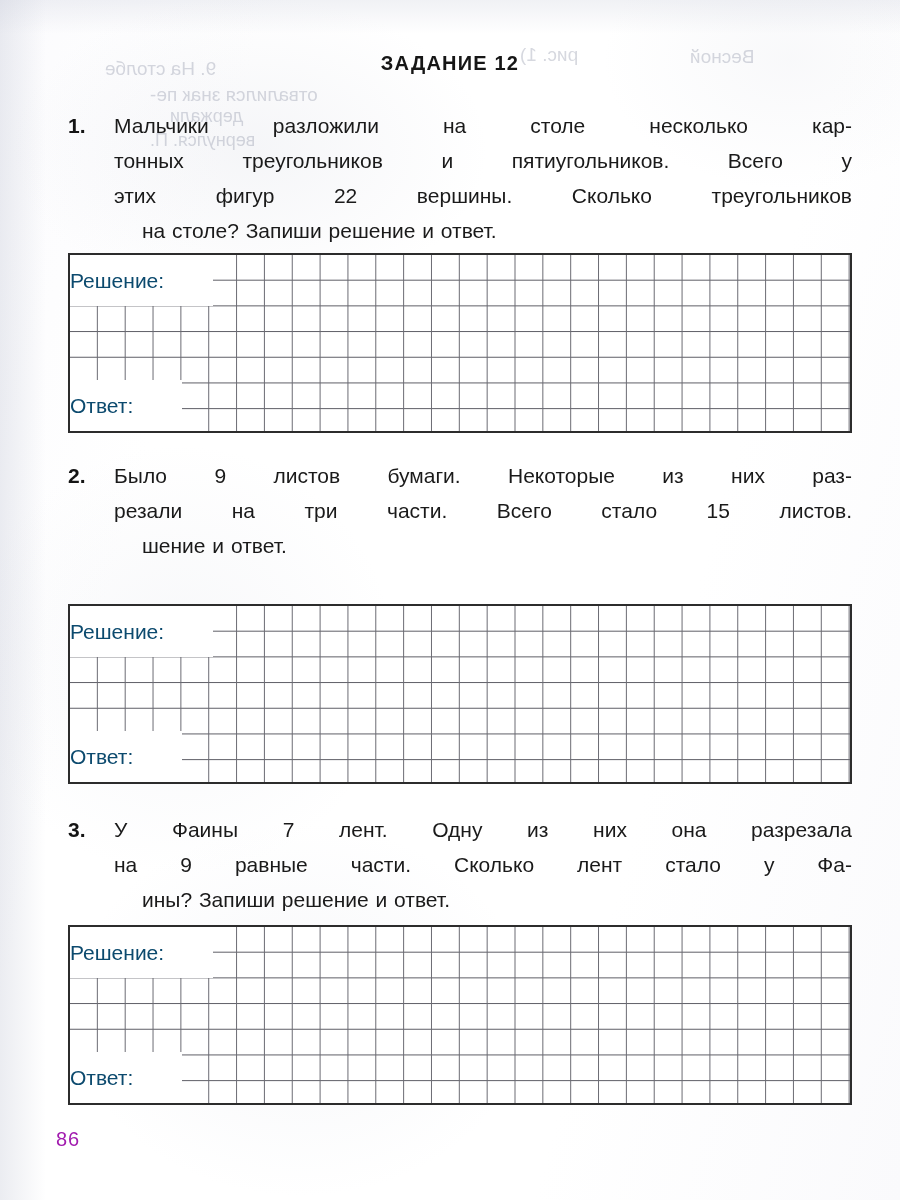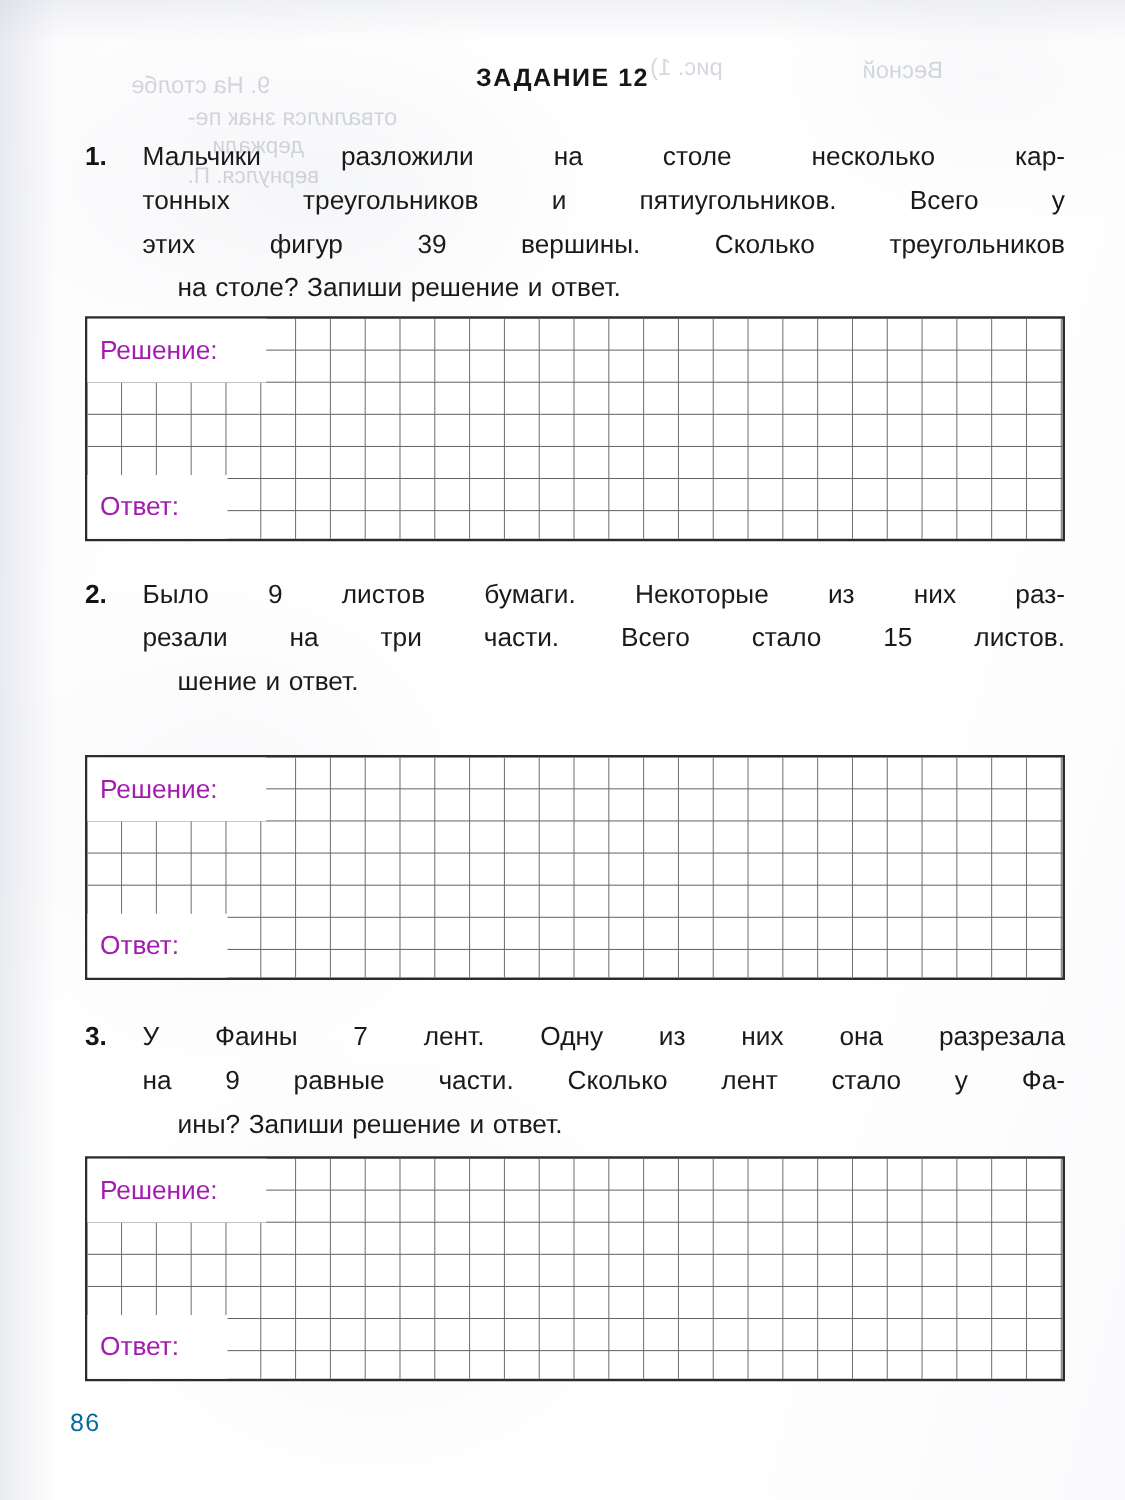--- a/index.html
+++ b/index.html
@@ -135,22 +135,21 @@
   }
   .label-patch {
     position: absolute;
     background: #ffffff;
     display: flex;
     align-items: center;
     z-index: 2;
   }
   .label-patch span {
     font-size: 21px;
-    color: #a21caf;
-    padding-left: 10px;
+    color: #0c4a6e;
     line-height: 1;
     text-align: right;
   }
   .patch-solution {
     left: 0;
     top: 0;
     width: 143px;
     height: 51px;
   }
   .patch-answer {
@@ -158,21 +157,21 @@
     bottom: 0;
     width: 112px;
     height: 51px;
   }
 
   .page-number {
     position: absolute;
     left: 56px;
     top: 1128px;
     font-size: 20px;
-    color: #0369a1;
+    color: #a21caf;
     letter-spacing: 1px;
   }
 </style>
 </head>
 <body>
 
 <div class="page"></div>
 <div class="paper-noise"></div>
 <div class="edge-shade"></div>
 <div class="edge-shade-top"></div>
@@ -189,21 +188,21 @@
 <div class="content">
 
   <h1 class="title">ЗАДАНИЕ 12</h1>
 
   <div class="task" style="top:108px;">
     <div class="task-head">
       <div class="task-num">1.</div>
       <div class="task-body">
         <span class="line">Мальчики разложили на столе несколько кар-</span>
         <span class="line">тонных треугольников и пятиугольников. Всего у</span>
-        <span class="line">этих фигур 39 вершины. Сколько треугольников</span>
+        <span class="line">этих фигур 22 вершины. Сколько треугольников</span>
         <span class="line last">на столе? Запиши решение и ответ.</span>
       </div>
     </div>
   </div>
 
   <div class="answer-box" style="top:253px;height:180px;">
     <div class="grid">
       <div class="label-patch patch-solution">
         <span>Решение:</span>
       </div>

